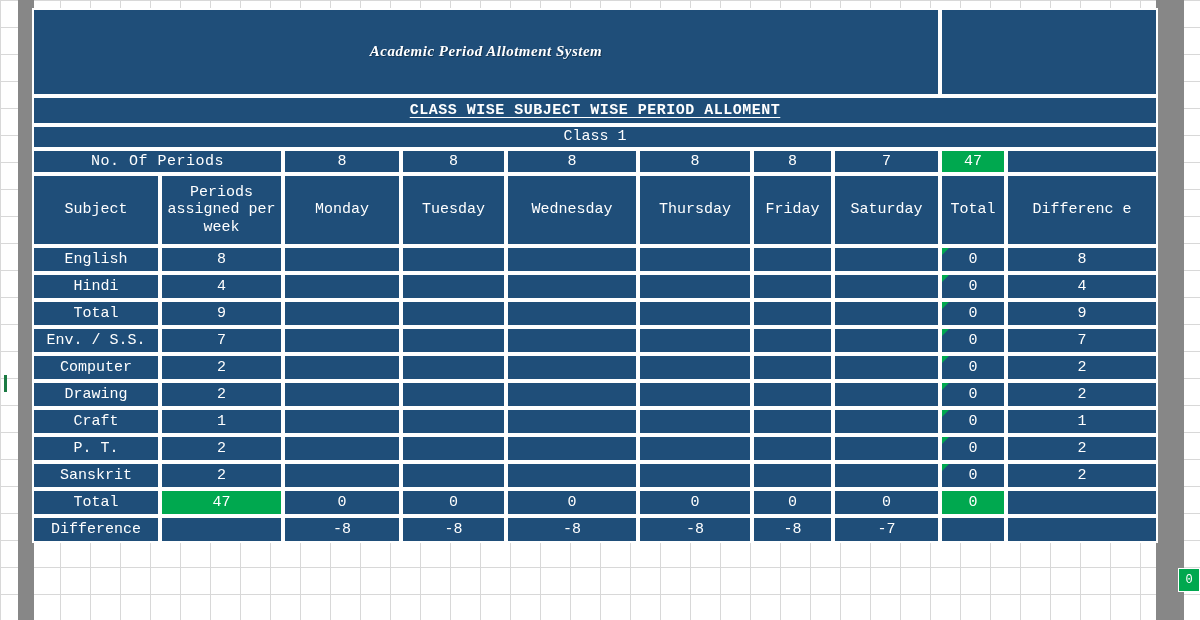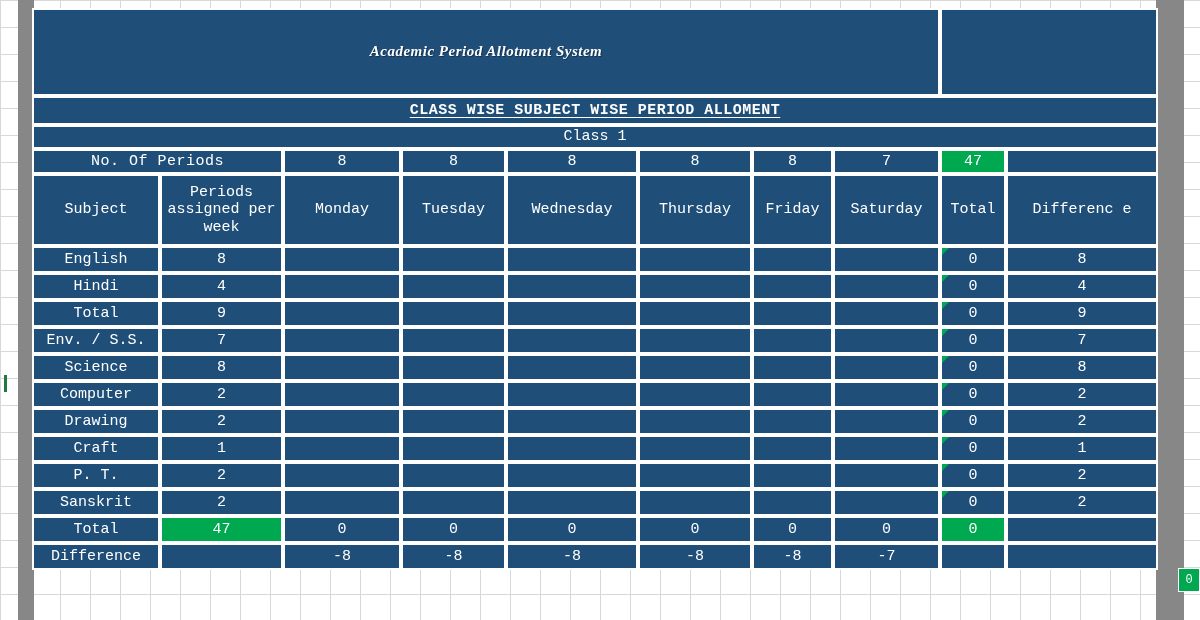--- a/index.html
+++ b/index.html
@@ -260,32 +260,20 @@
           <td class="entry-cell"></td>
           <td class="entry-cell"></td>
           <td class="entry-cell"></td>
           <td class="entry-cell"></td>
           <td class="entry-cell"></td>
           <td class="entry-cell"></td>
           <td class="total-cell tri-tl">0</td>
           <td class="diff-cell">7</td>
         </tr>
         <tr>
-          <td class="subject-label">Science</td>
-          <td class="subject-val">8</td>
-          <td class="entry-cell"></td>
-          <td class="entry-cell"></td>
-          <td class="entry-cell"></td>
-          <td class="entry-cell"></td>
-          <td class="entry-cell"></td>
-          <td class="entry-cell"></td>
-          <td class="total-cell tri-tl">0</td>
-          <td class="diff-cell">8</td>
-        </tr>
-        <tr>
           <td class="subject-label">Computer</td>
           <td class="subject-val">2</td>
           <td class="entry-cell"></td>
           <td class="entry-cell"></td>
           <td class="entry-cell"></td>
           <td class="entry-cell"></td>
           <td class="entry-cell"></td>
           <td class="entry-cell"></td>
           <td class="total-cell tri-tl">0</td>
           <td class="diff-cell">2</td>

